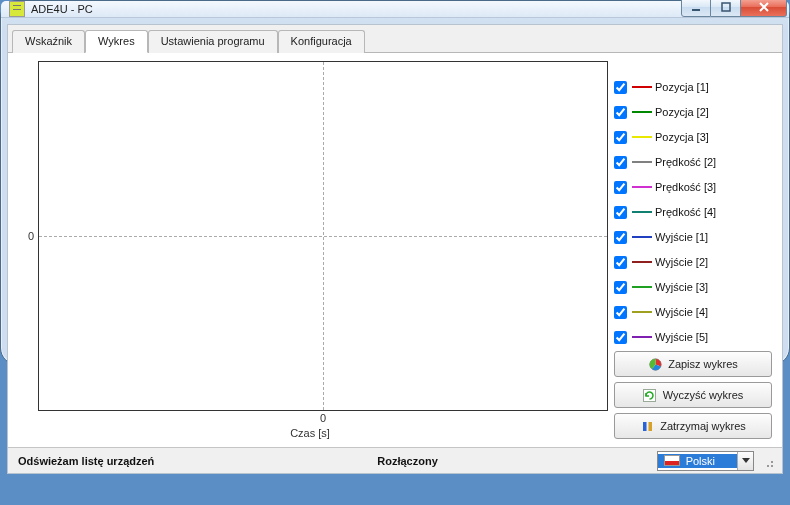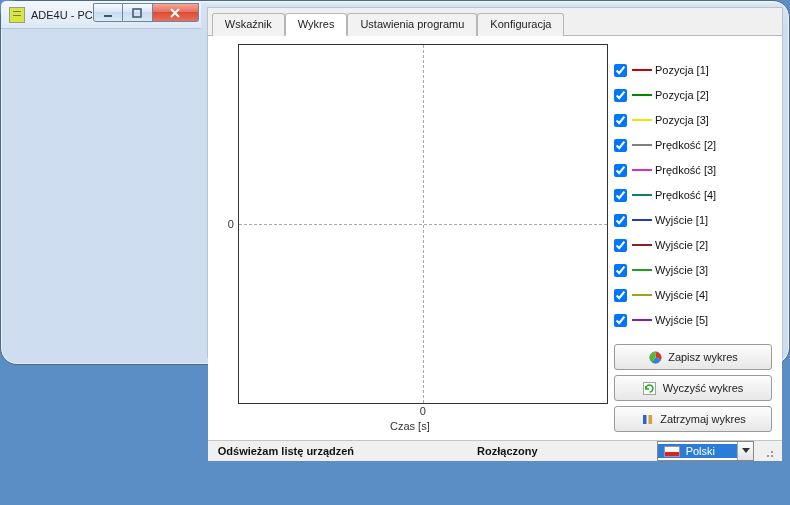--- a/index.html
+++ b/index.html
@@ -12,21 +12,21 @@
     height: 505px;
     overflow: hidden;
   }
   .window {
     width: 790px;
     height: 365px;
     background: linear-gradient(#e8f0f8, #d6e4f2 4px, #cedef0 30px);
     border: 1px solid #4a6a8a;
     border-radius: 17px;
     display: flex;
-    flex-direction: row;
+    flex-direction: column;
     box-shadow: inset 0 0 0 1px rgba(255,255,255,0.5);
   }
   .titlebar {
     height: 28px;
     display: flex;
     align-items: center;
     padding: 0 2px 0 8px;
     background: linear-gradient(#f3f8fd, #dde9f7);
     border-top-left-radius: 5px;
     border-top-right-radius: 5px;
@@ -141,21 +141,21 @@
     padding-top:18px;
   }
   .legend { display:flex; flex-direction:column; gap:9px; }
   .legrow { display:flex; align-items:center; gap:3px; height:16px;}
   .legrow input[type=checkbox]{ margin:0 2px 0 0; width:13px; height:13px;}
   .swatch {
     width:20px; height:2px; flex:0 0 20px;
   }
   .leglabel { color:#111; white-space:nowrap; }
 
-  .btncol { display:flex; flex-direction:column; gap:5px; margin-top:10px;}
+  .btncol { display:flex; flex-direction:column; gap:5px; }
   .btn {
     height:26px;
     border:1px solid #9a9a9a;
     border-radius:3px;
     background:linear-gradient(#fdfdfd,#e7e7e7);
     display:flex; align-items:center; justify-content:center;
     gap:6px;
     color:#222;
     cursor:default;
     padding:0 6px;
@@ -178,21 +178,21 @@
     height:20px;
     border:1px solid #888;
     background:#fff;
     display:flex; align-items:center;
     padding:0;
     gap:0;
   }
   .langsel {
     background:#2b7bd9; color:#fff;
     padding:1px 22px 1px 6px;
-    display:flex; align-items:flex-end; gap:6px;
+    display:flex; align-items:center; gap:6px;
   }
   .flag {
     width:16px; height:11px;
     background:linear-gradient(#fff 0 50%, #d22 50% 100%);
     border:1px solid #999;
   }
   .langdrop{
     width:16px; height:18px;
     border-left:1px solid #aaa;
     display:flex; align-items:center; justify-content:center;

